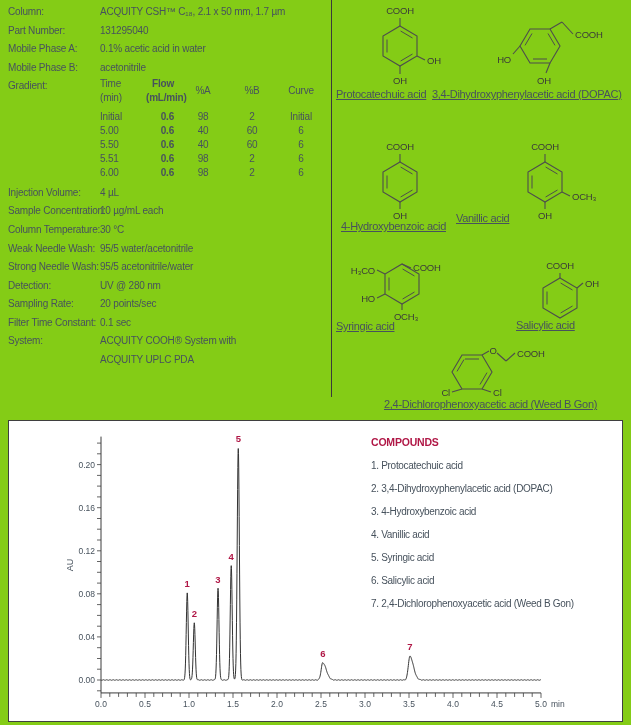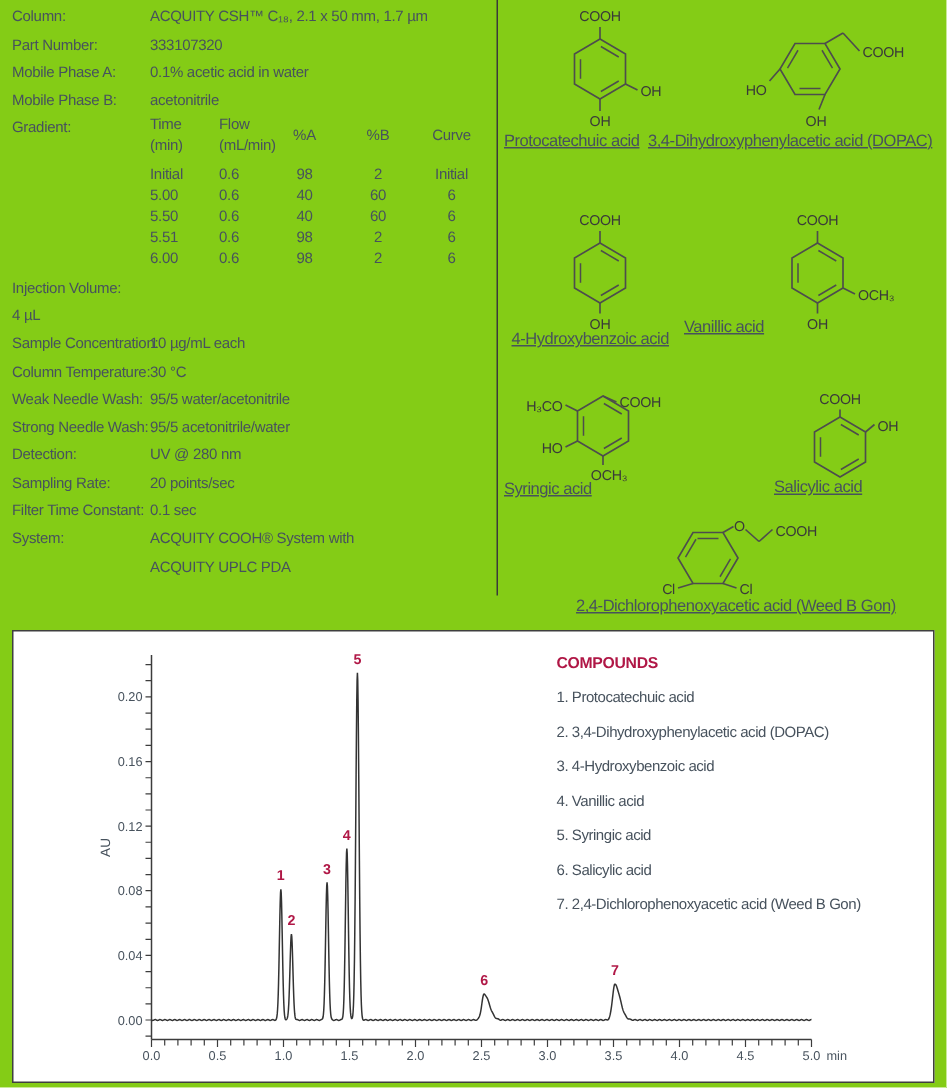--- a/index.html
+++ b/index.html
@@ -8,21 +8,21 @@
   
   .method{position:absolute;left:8px;top:3px;width:324px;font-size:10px;letter-spacing:-0.2px;}
   .mrow{display:flex;line-height:18.6px;}
   .mlabel{width:92px;flex:none;white-space:nowrap;}
   .mvalue{flex:1;white-space:nowrap;}
   .gtable{flex:1;}
   .gr{display:flex;line-height:13.9px;}
   .ghead{margin-bottom:5px;}
   .gc{white-space:nowrap;}
   .c1{width:46px;text-align:left;}
-  .c2{width:28px;text-align:left;}
+  .c2{width:28px;text-align:right;font-weight:bold;}
   .c3{width:58px;text-align:center;}
   .c4{width:40px;text-align:center;}
   .c5{width:58px;text-align:center;}
   .vc{display:flex;align-items:center;justify-content:center;}
   .sysline2{line-height:18.6px;}
   
   .vdiv{position:absolute;left:331px;top:0;width:1px;height:397px;background:#3a3a3a;}
   
   .structures{position:absolute;left:336px;top:0;width:295px;height:418px;}
   .structures svg{position:absolute;overflow:visible;}
@@ -48,21 +48,21 @@
 
 <div class="page">
 
   <div class="method">
     <div class="mrow">
       <div class="mlabel">Column:</div>
       <div class="mvalue">ACQUITY CSH™ C₁₈, 2.1 x 50 mm, 1.7 µm</div>
     </div>
     <div class="mrow">
       <div class="mlabel">Part Number:</div>
-      <div class="mvalue">333107320</div>
+      <div class="mvalue">131295040</div>
     </div>
     <div class="mrow">
       <div class="mlabel">Mobile Phase A:</div>
       <div class="mvalue">0.1% acetic acid in water</div>
     </div>
     <div class="mrow">
       <div class="mlabel">Mobile Phase B:</div>
       <div class="mvalue">acetonitrile</div>
     </div>
 
@@ -113,21 +113,21 @@
         <div class="gr">
           <div class="gc c1">6.00</div>
           <div class="gc c2">0.6</div>
           <div class="gc c3">98</div>
           <div class="gc c4">2</div>
           <div class="gc c5">6</div>
         </div>
       </div>
     </div>
 
-    <div class="mrow" style="margin-top:4px;flex-direction:column;">
+    <div class="mrow" style="margin-top:4px;">
       <div class="mlabel">Injection Volume:</div>
       <div class="mvalue">4 µL</div>
     </div>
     <div class="mrow">
       <div class="mlabel">Sample Concentration:</div>
       <div class="mvalue">10 µg/mL each</div>
     </div>
     <div class="mrow">
       <div class="mlabel">Column Temperature:</div>
       <div class="mvalue">30 °C</div>

